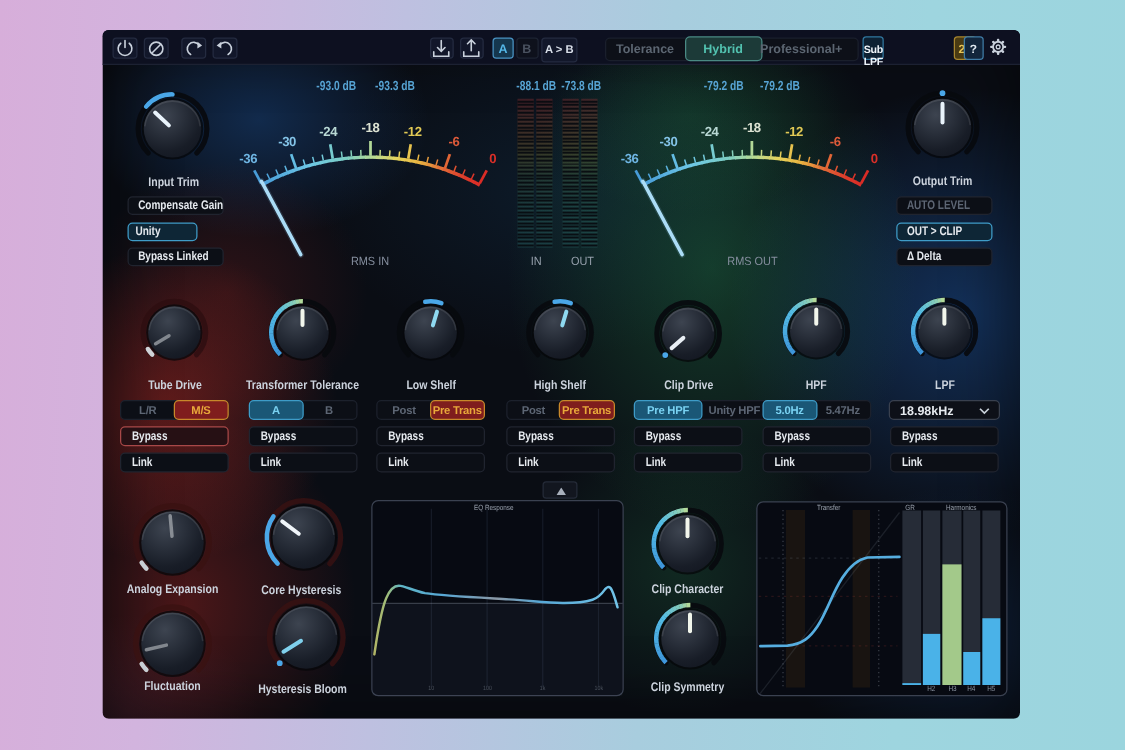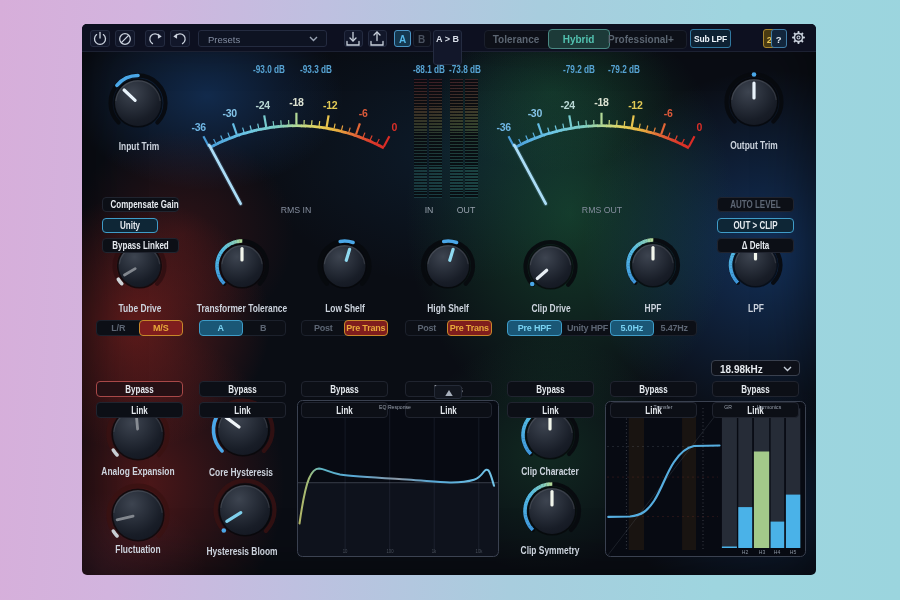--- a/index.html
+++ b/index.html
@@ -14,21 +14,21 @@
 radial-gradient(ellipse 260px 250px at 688px 226px, rgba(35,110,210,0.36), rgba(35,110,210,0) 72%),
 radial-gradient(ellipse 195px 135px at 125px 72px, rgba(35,110,205,0.30), rgba(35,110,205,0) 70%),
 radial-gradient(ellipse 280px 190px at 368px 128px, rgba(25,90,140,0.18), rgba(25,90,140,0) 70%),
 radial-gradient(ellipse 200px 160px at 688px 480px, rgba(28,85,160,0.25), rgba(28,85,160,0) 72%),
 #0a0d14;box-shadow:inset 0 0 55px rgba(0,0,0,0.5);}
 .toolbar{position:absolute;left:0;top:0;width:734px;height:28px;background:#0d1020;border-bottom:1px solid #1c2132;}
 .tb{position:absolute;background:#12172a;border:1px solid #242b40;border-radius:3px;}
 .tb svg{position:absolute;left:50%;top:50%;transform:translate(-50%,-50%);}
 .lab{position:absolute;color:#ccd3dd;font-size:10px;font-weight:bold;text-align:center;white-space:nowrap;transform:translateX(-50%) scaleX(0.84);}
 .b{position:absolute;background:#0c0f16;border:1px solid #20242f;border-radius:4px;color:#e6eaef;
-font-size:10px;font-weight:bold;text-align:center;white-space:nowrap;margin-top:40px;}
+font-size:10px;font-weight:bold;white-space:nowrap;}
 .b .t{display:block;transform:scaleX(0.8);}
 .b.dim{color:#5d6674;}
 .b.blue{background:#0e2636;border-color:#3f9cc8;}
 .b.red{background:#261014;border-color:#a84848;}
 .seg{position:absolute;display:flex;background:#0c0f16;border:1px solid #1c212c;border-radius:4px;}
 .seg>div{flex:1;text-align:center;font-size:9px;font-weight:bold;color:#5d6674;border-radius:4px;white-space:nowrap;overflow:visible;letter-spacing:-0.2px;}
 .seg .on-o{background:#7f1d1d;border:1px solid #c8882a;color:#e8a83a;margin:-1px;}
 .seg .on-b{background:#1a5776;border:1px solid #3e9cc8;color:#79d2f2;margin:-1px;}
 .ro{position:absolute;color:#57a4d4;font-size:10.5px;font-weight:bold;white-space:nowrap;transform:translateX(-50%) scaleX(0.78);}
 .sm{position:absolute;color:#96a0ac;font-size:9.5px;text-align:center;white-space:nowrap;transform:translateX(-50%) scaleX(0.92);}
@@ -531,54 +531,48 @@
         <path d="M -2.5,4.6 A 5.2 5.2 0 1 1 4.3,-2.9" stroke="#c9d1dc" stroke-width="1.3" fill="none" stroke-linecap="round"></path>
         <path d="M 3.0,-5.6 L 6.7,-2.6 L 2.9,-0.3 Z" fill="#c9d1dc" stroke="none"></path>
       </svg>
     </div>
 <div class="tb" style="left:87.5px;top:6px;width:20px;height:17px;">
       <svg width="16" height="16" viewBox="-8 -8 16 16">
         <path d="M 2.5,4.6 A 5.2 5.2 0 1 0 -4.3,-2.9" stroke="#c9d1dc" stroke-width="1.3" fill="none" stroke-linecap="round"></path>
         <path d="M -3.0,-5.6 L -6.7,-2.6 L -2.9,-0.3 Z" fill="#c9d1dc" stroke="none"></path>
       </svg>
     </div>
-<div class="tb" style="left:116px;top:6px;width:129px;height:17px;background:#0e1322;">
-      <span style="position:absolute;left:9px;top:3px;font-size:9.5px;color:#828ca0;">Presets</span>
-      <svg width="9" height="6" viewBox="0 0 9 6" style="left:auto;right:8px;transform:translateY(-50%);">
-        <path d="M1,1 L4.5,4.5 L8,1" stroke="#9aa4b4" stroke-width="1.4" fill="none"></path>
-      </svg>
-    </div>
 <div class="tb" style="left:261.5px;top:6px;width:19px;height:17px;">
       <svg width="16" height="16" viewBox="-8 -8 16 16">
         <path d="M -6,2.5 v3.5 h12 v-3.5" stroke="#c9d1dc" stroke-width="1.3" fill="none" stroke-linecap="round"></path>
         <line x1="0" y1="-6.5" x2="0" y2="1.5" stroke="#c9d1dc" stroke-width="1.3" fill="none" stroke-linecap="round"></line>
         <path d="M -3,-1 L 0,2 L 3,-1" stroke="#c9d1dc" stroke-width="1.3" fill="none" stroke-linecap="round"></path>
       </svg>
     </div>
 <div class="tb" style="left:285.5px;top:6px;width:19px;height:17px;">
       <svg width="16" height="16" viewBox="-8 -8 16 16">
         <path d="M -6,2.5 v3.5 h12 v-3.5" stroke="#c9d1dc" stroke-width="1.3" fill="none" stroke-linecap="round"></path>
         <line x1="0" y1="1.5" x2="0" y2="-6.5" stroke="#c9d1dc" stroke-width="1.3" fill="none" stroke-linecap="round"></line>
         <path d="M -3,-4 L 0,-7 L 3,-4" stroke="#c9d1dc" stroke-width="1.3" fill="none" stroke-linecap="round"></path>
       </svg>
     </div>
 <div class="tb" style="left:312px;top:6px;width:17px;height:17px;background:#15374e;border-color:#4a94c4;">
       <span style="position:absolute;left:0;right:0;top:3px;text-align:center;font-size:10px;font-weight:bold;color:#55b8e8;">A</span>
     </div>
 <div class="tb" style="left:330.5px;top:6px;width:18px;height:17px;background:#0e111c;border-color:#1d2332;">
       <span style="position:absolute;left:0;right:0;top:3px;text-align:center;font-size:10px;font-weight:bold;color:#4a5260;">B</span>
     </div>
-<div class="tb" style="left:351px;top:6px;width:29px;height:35px;">
+<div class="tb" style="left:351px;top:6px;width:29px;height:20px;">
       <span style="position:absolute;left:0;right:0;top:3px;text-align:center;font-size:9px;font-weight:bold;color:#d8dee8;">A &gt; B</span>
     </div>
 <div style="position:absolute;left:402px;top:5.5px;width:203px;height:19px;background:#0d1018;border:1px solid #1a1f2c;border-radius:4px;"></div>
 <div style="position:absolute;left:402px;top:5.5px;width:64px;height:19px;line-height:19px;text-align:center;font-size:10px;font-weight:bold;color:#5c6672;">Tolerance</div>
 <div style="position:absolute;left:465.5px;top:5px;width:62px;height:20px;line-height:19px;text-align:center;font-size:10px;font-weight:bold;color:#52c2b0;background:#1c3a38;border:1px solid #4a8a84;border-radius:4px;">Hybrid</div>
 <div style="position:absolute;left:523px;top:5.5px;width:72px;height:19px;line-height:19px;text-align:center;font-size:10px;font-weight:bold;color:#5c6672;">Professional+</div>
-<div class="tb" style="left:608px;top:5px;width:41px;height:19px;background:#0d2133;border-color:#3178a0;">
+<div class="tb" style="left:608px;top:5px;width:17px;height:19px;background:#0d2133;border-color:#3178a0;">
       <span style="position:absolute;left:0;right:0;top:4px;text-align:center;font-size:8.5px;font-weight:bold;color:#eef4fa;letter-spacing:-0.2px;">Sub LPF</span>
     </div>
 <div class="tb" style="left:681px;top:5px;width:18px;height:19px;background:#4a3b12;border-color:#a8862e;">
       <span style="position:absolute;left:0;right:0;top:4px;text-align:center;font-size:9.5px;font-weight:bold;color:#e8c555;">2x</span>
     </div>
 <div class="tb" style="left:689px;top:5px;width:15.5px;height:19px;background:#12263c;border-color:#3f7ca6;">
       <span style="position:absolute;left:0;right:0;top:4px;text-align:center;font-size:9.5px;font-weight:bold;color:#dfe8f0;">?</span>
     </div>
 <div style="position:absolute;left:709px;top:6px;width:17px;height:17px;"><svg width="15" height="15" viewBox="-8.5 -8.5 17 17">
         <rect x="-1.1" y="-7.3" width="2.2" height="2.8" rx="0.9" fill="#c9d1dc" transform="rotate(0)"></rect>

